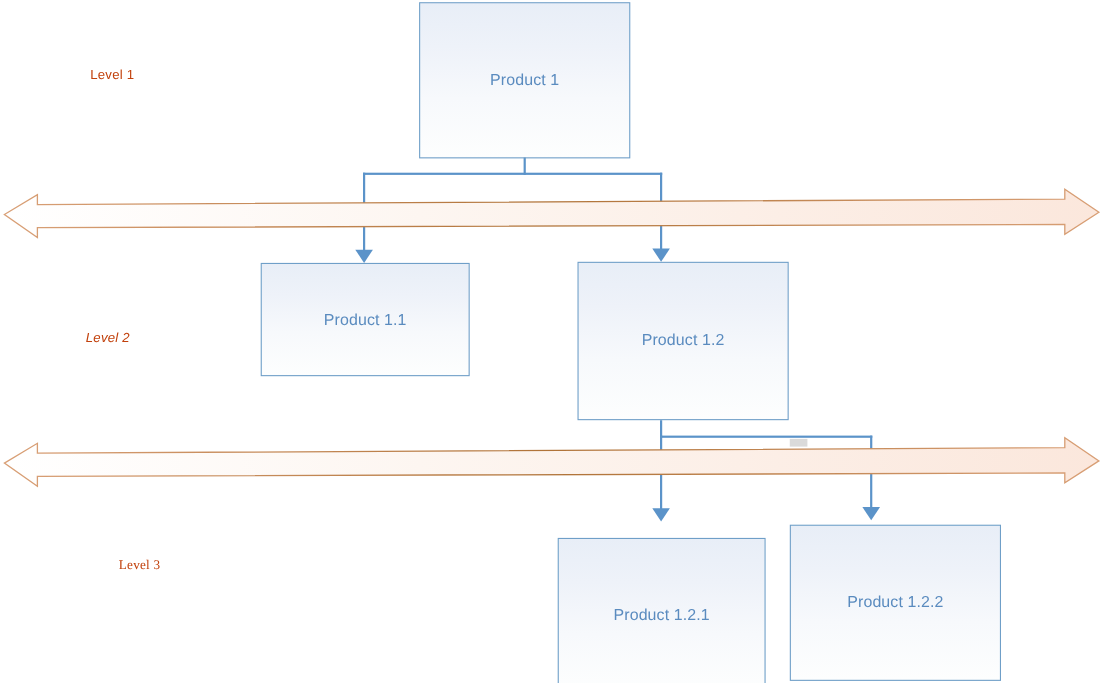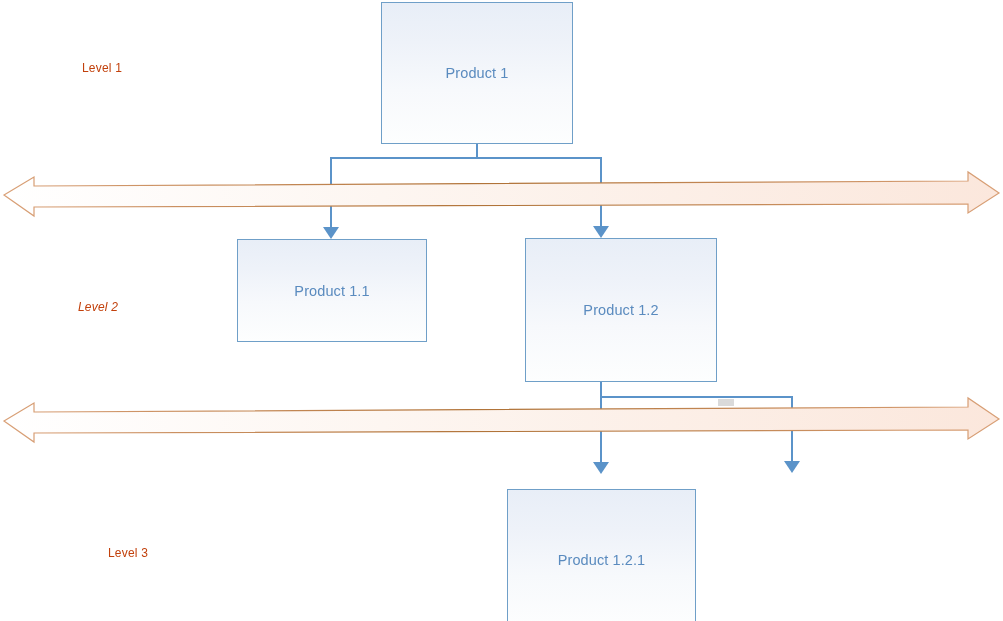--- a/index.html
+++ b/index.html
@@ -65,21 +65,21 @@
     opacity: .85;
   }
 </style>
 </head>
 <body>
 
 <div id="canvas">
 
   <div class="level-label" style="left:82px; top:61px;">Level 1</div>
   <div class="level-label" style="left:78px; top:300px;font-style:italic;">Level 2</div>
-  <div class="level-label" style="left:108px; top:546px;">Level 3</div>
+  <div class="level-label" style="left:108px; top:506px;font-family:Liberation Serif, serif;">Level 3</div>
 
   <div class="conn conn-v" style="left:476px; top:143px; height:16px;"></div>
   <div class="conn conn-h" style="left:330px; top:157px; width:272px;"></div>
   <div class="conn conn-v" style="left:330px; top:157px; height:72px;"></div>
   <div class="conn conn-v" style="left:600px; top:157px; height:72px;"></div>
   <div class="arrowhead" style="left:323px; top:227px;"></div>
   <div class="arrowhead" style="left:593px; top:226px;"></div>
 
   <div class="conn conn-v" style="left:600px; top:382px; height:16px;"></div>
   <div class="conn conn-h" style="left:600px; top:396px; width:193px;"></div>
@@ -131,14 +131,17 @@
   </div>
 
   <div class="node" style="left:525px; top:238px; width:192px; height:144px;">
     <span class="node-label">Product 1.2</span>
   </div>
 
   <div class="node" style="left:507px; top:478px; width:189px; height:141px;margin-top:11px;">
     <span class="node-label">Product 1.2.1</span>
   </div>
 
+  <div class="node" style="left:718px; top:477px; width:192px; height:142px;">
+    <span class="node-label">Product 1.2.2</span>
+  </div>
 
 </div>
 
 </body></html>

